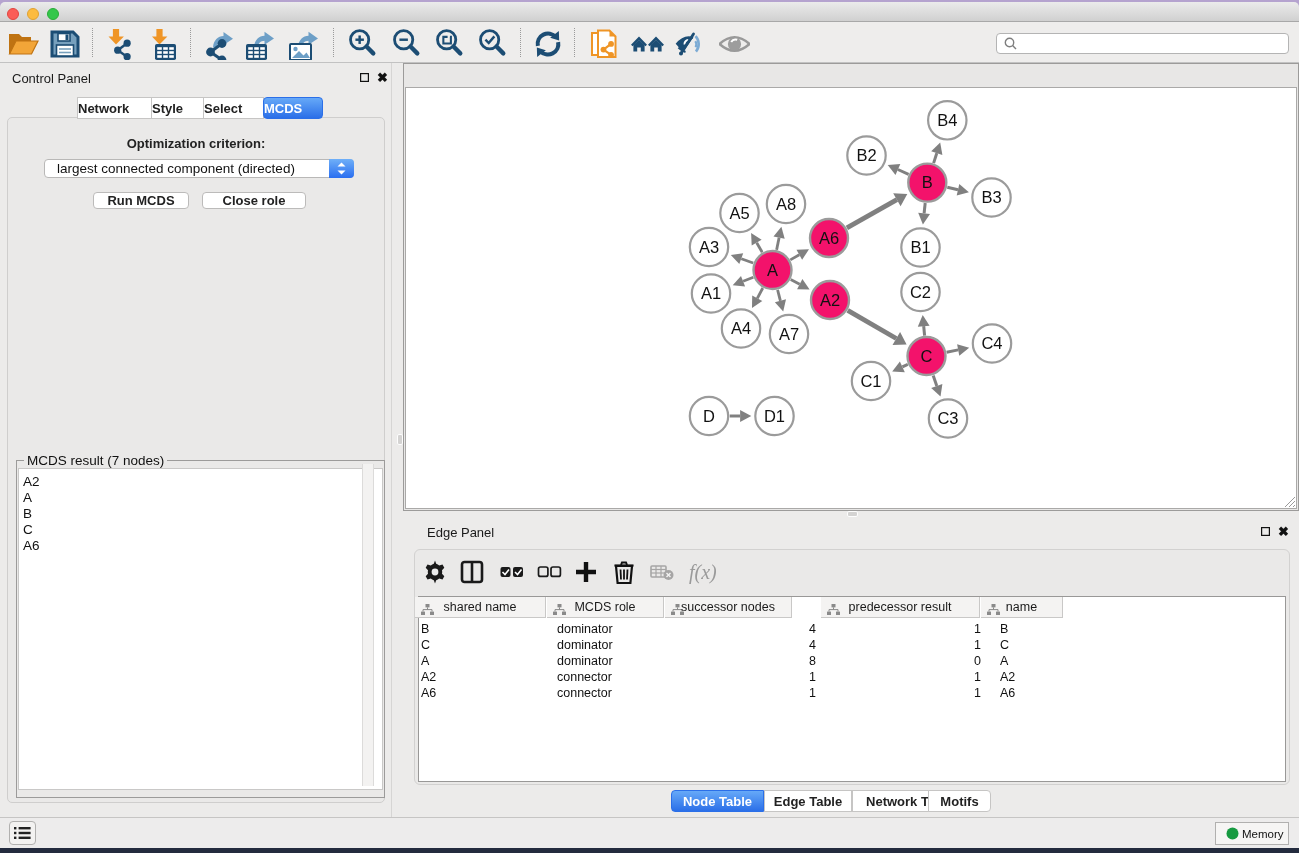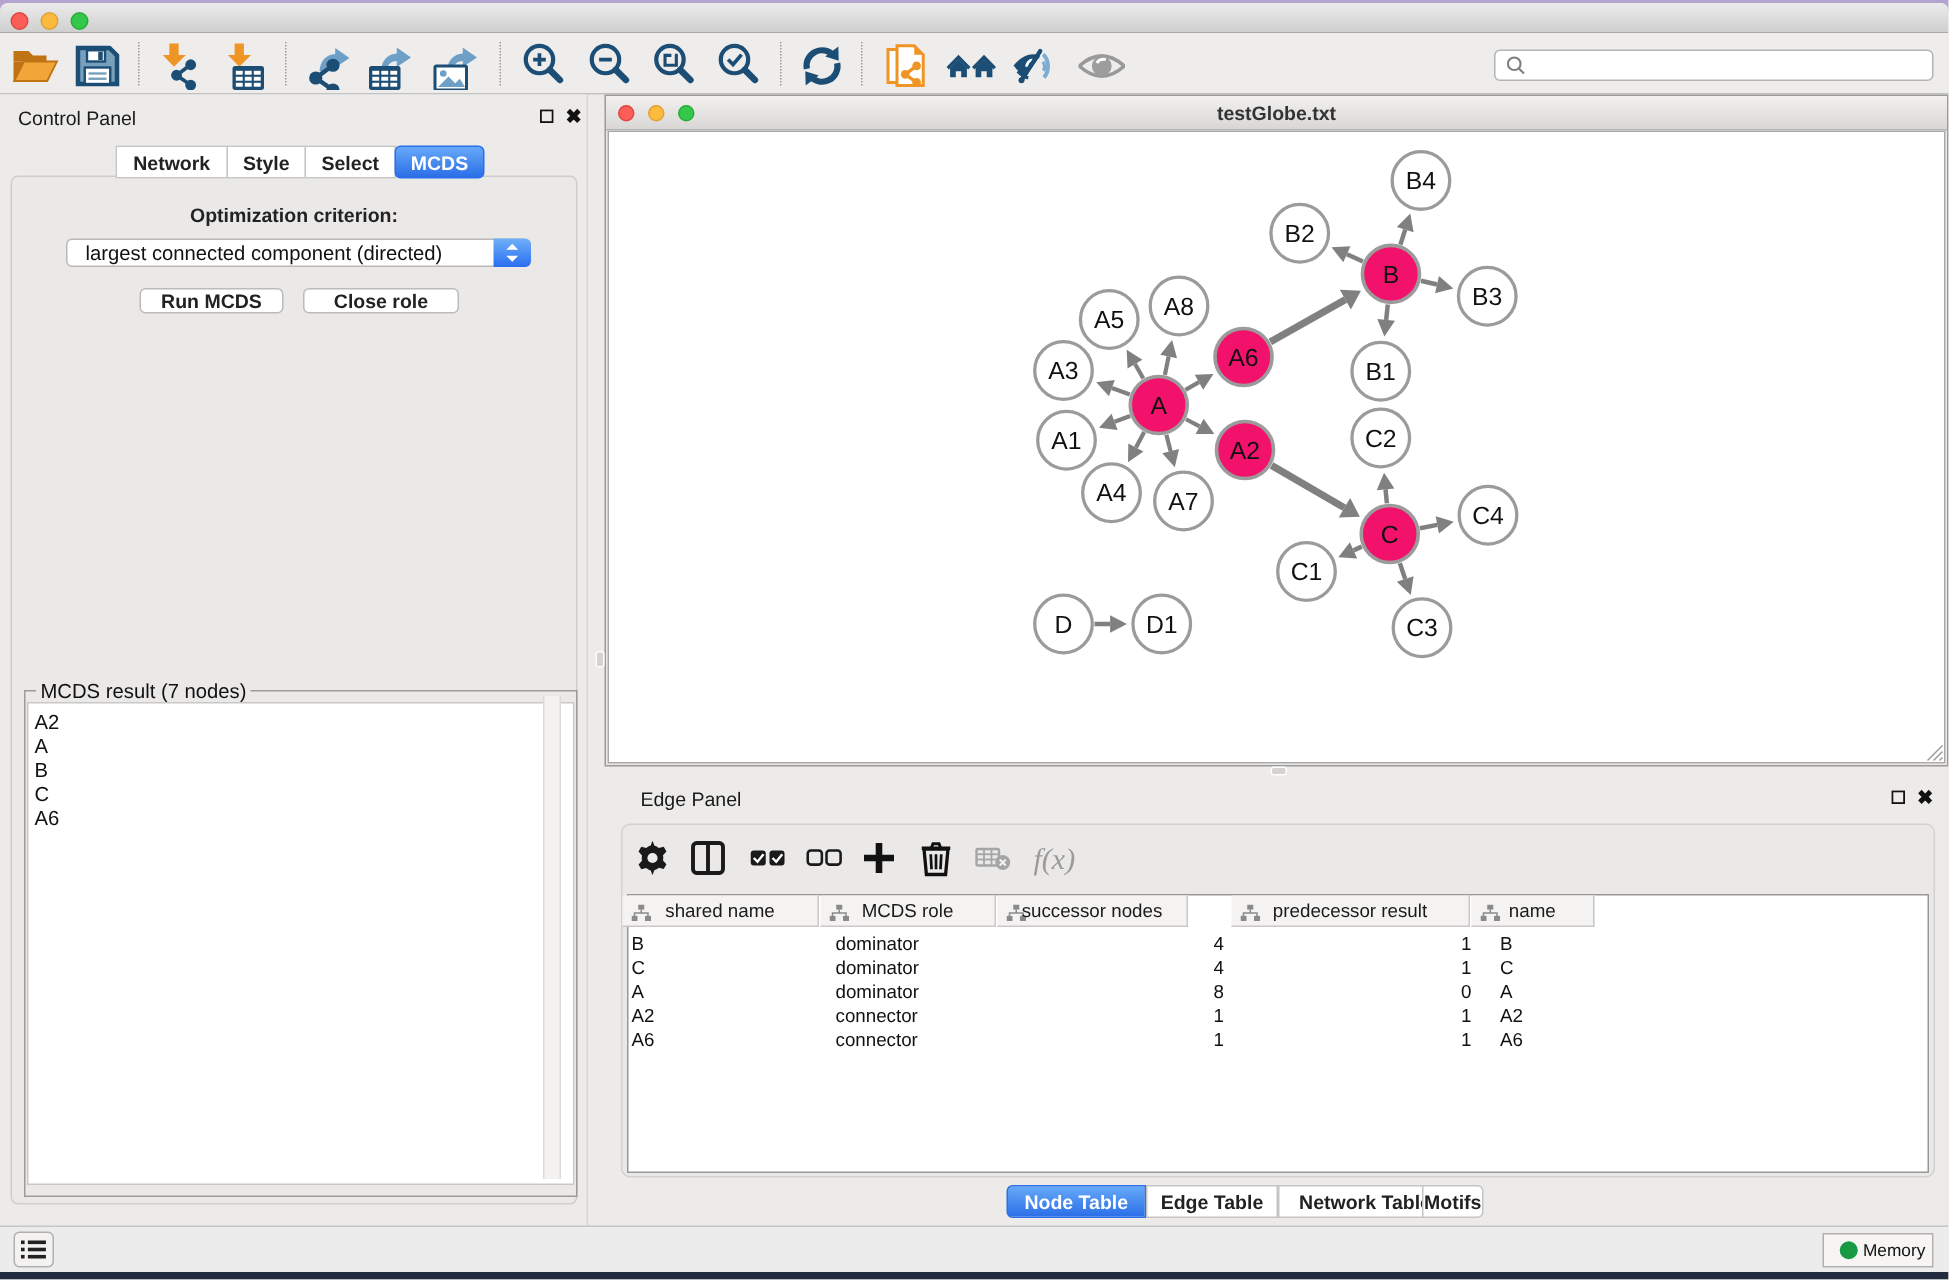--- a/index.html
+++ b/index.html
@@ -13,21 +13,21 @@
 .tl { position:absolute; top:6px; width:12px; height:12px; border-radius:50%; }
 #title { position:absolute; top:4px; width:100%; text-align:center; font-size:13px; color:#3e3e3e; }
 
 #toolbar { position:absolute; left:0; top:22px; width:1299px; height:41px; background:#eeedec; border-bottom:1px solid #c2c2c2; }
 #search { position:absolute; left:996px; top:33px; width:293px; height:21px; background:#fff; border:1px solid #b4b4b4; border-radius:4px; }
 
 #cp { position:absolute; left:0; top:63px; width:392px; height:754px; background:#ecebea; border-right:1px solid #d6d5d4; }
 #cptitle { position:absolute; left:12px; top:71px; font-size:13px; color:#1a1a1a; }
 .paneico { position:absolute; font-size:12px; color:#111; }
 #cpsub { position:absolute; left:7px; top:117px; width:378px; height:686px; background:#eae9e8; border:1px solid #cfcecd; border-radius:5px; }
-.tab { position:absolute; top:97px; height:22px; background:#fff; border:1px solid #c6c5c4; font-size:13px; font-weight:bold; color:#222; text-align:center; line-height:21px; z-index:3; }
+.tab { position:absolute; top:97px; height:22px; background:#fff; border:1px solid #c6c5c4; font-size:13px; font-weight:bold; color:#222; text-align:left; line-height:21px; z-index:3; }
 .tabsel { background:linear-gradient(#66a9f8,#2b6fe8); color:#fff; border:1px solid #2b6fe8; border-radius:4px 4px 4px 4px; }
 #optlab { position:absolute; left:0; top:136px; width:392px; text-align:center; font-size:13px; font-weight:bold; color:#222; }
 #combo { position:absolute; left:44px; top:159px; width:310px; height:19px; background:#fff; border:1px solid #b9b8b7; border-radius:4px; font-size:13.5px; color:#111; line-height:17px; padding-left:12px; }
 #combobtn { position:absolute; right:-1px; top:-1px; width:25px; height:19px; border-radius:0 4px 4px 0; background:linear-gradient(#6fb0f8,#2a6ef0); }
 .btn { position:absolute; top:192px; height:17px; background:#fff; border:1px solid #bcbbba; border-radius:4px; font-size:13px; font-weight:bold; color:#222; text-align:center; line-height:16px; }
 #grp { position:absolute; left:16px; top:460px; width:369px; height:338px; border:1px solid #9c9b9a; }
 #grplab { position:absolute; left:24px; top:453px; background:#eae9e8; padding:0 3px; font-size:13.5px; color:#111; }
 #grplist { position:absolute; left:18px; top:468px; width:365px; height:322px; background:#fff; border:1px solid #c9c8c7; font-size:13.5px; color:#111; padding-top:5px; }
 #grplist { position:absolute; }
 #grplist div.li { padding-left:4px; height:16px; line-height:16px; }
@@ -245,26 +245,20 @@
 <div id="grplab">MCDS result (7 nodes)</div>
 <div id="grplist">
     <div class="li">A2</div>
     <div class="li">A</div>
     <div class="li">B</div>
     <div class="li">C</div>
     <div class="li">A6</div>
     <div id="grpsb"></div>
   </div>
 <div id="nw">
-  <div id="nwtb">
-    <div class="tl" style="left:8px;top:6px;width:11px;height:11px;background:#fb5d57;border:1px solid #e14640"></div>
-    <div class="tl" style="left:28px;top:6px;width:11px;height:11px;background:#fcbb3f;border:1px solid #e0a132"></div>
-    <div class="tl" style="left:48px;top:6px;width:11px;height:11px;background:#34c74b;border:1px solid #2aad38"></div>
-    <div id="nwtitle">testGlobe.txt</div>
-  </div>
   <div id="canvas"></div>
   <svg width="14" height="14" style="position:absolute;right:2px;bottom:2px" viewBox="0 0 14 14">
       <g stroke="#9a9a9a" stroke-width="1">
         <line x1="13" y1="3" x2="3" y2="13"></line>
         <line x1="13" y1="7" x2="7" y2="13"></line>
         <line x1="13" y1="11" x2="11" y2="13"></line>
       </g>
     </svg>
 </div>
 <svg width="894" height="423" style="position:absolute;left:405px;top:86px" font-family="Liberation Sans, sans-serif">
@@ -509,21 +503,21 @@
 <div class="tr" style="top:686px">
     <span style="left:421px">A6</span>
     <span style="left:557px">connector</span>
     <span style="left:796px;width:20px;text-align:right">1</span>
     <span style="left:961px;width:20px;text-align:right">1</span>
     <span style="left:1000px">A6</span>
   </div>
 <div class="btab" style="left:671px;width:93px;background:linear-gradient(#66a9f8,#2b6fe8);color:#fff;border-color:#2b6fe8;border-radius:4px 0 0 4px">Node Table</div>
 <div class="btab" style="left:764px;width:88px">Edge Table</div>
 <div class="btab" style="left:852px;width:116px">Network Table</div>
-<div class="btab" style="left:948px;width:41px;border-radius:0 4px 4px 0">Motifs</div>
+<div class="btab" style="left:928px;width:63px;border-radius:0 4px 4px 0">Motifs</div>
 <div style="position:absolute;left:397px;top:434px;width:6px;height:11px;background:#d4d3d2;border:1px solid #fdfdfd;border-radius:2px"></div>
 <div style="position:absolute;left:847px;top:511px;width:11px;height:6px;background:#d4d3d2;border:1px solid #fdfdfd;border-radius:2px"></div>
 <div id="status"></div>
 <div id="listbtn">
     <svg width="17" height="14" style="position:absolute;left:4px;top:4px" viewBox="0 0 17 14">
       <g fill="#222">
         <rect x="0" y="1" width="2.4" height="2.4"></rect>
         <rect x="0" y="5.8" width="2.4" height="2.4"></rect>
         <rect x="0" y="10.6" width="2.4" height="2.4"></rect>
         <rect x="4.6" y="1" width="12" height="2.4"></rect>

